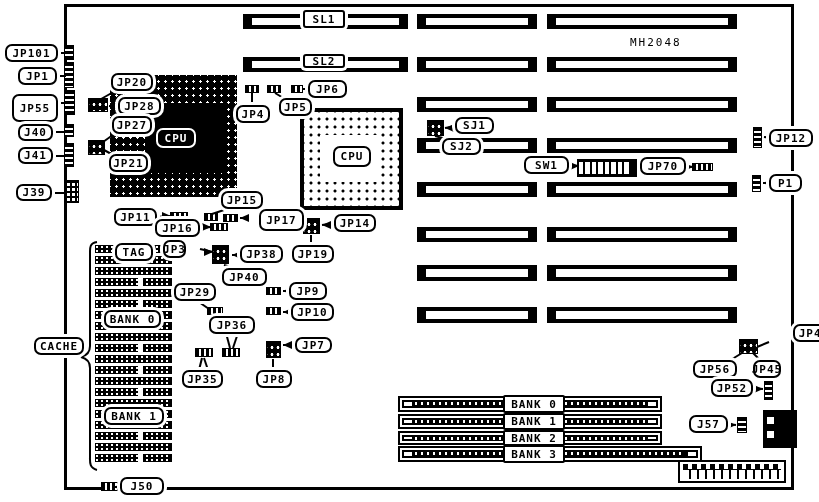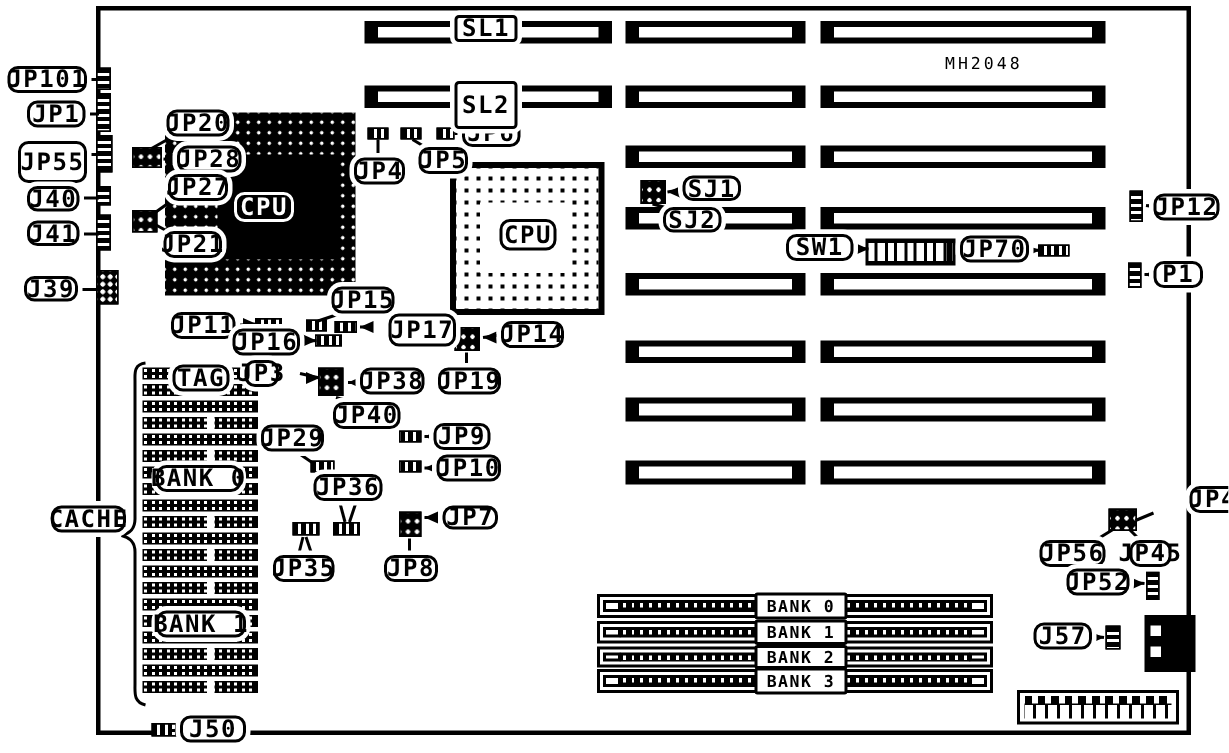--- a/index.html
+++ b/index.html
@@ -7,21 +7,21 @@
          font-family:"DejaVu Sans Mono",monospace;color:#000;}
   .abs{position:absolute;box-sizing:border-box;}
   
   .board{border:3px solid #000;background:#fff;z-index:1;}
   
   .slot{background:#000;z-index:4;}
   .slot::after{content:"";position:absolute;left:9px;right:9px;top:4px;bottom:4px;background:#fff;}
   
   .callout{background:#fff;border:2px solid #000;border-radius:7px;
            box-shadow:0 0 0 3px #fff;z-index:30;display:flex;align-items:center;justify-content:center;
-           font-size:16px;font-weight:bold;letter-spacing:1px;white-space:nowrap;line-height:1;text-align:center;}
+           font-size:11px;font-weight:bold;letter-spacing:1px;white-space:nowrap;line-height:1;text-align:center;}
   .rectlab{border-radius:3px;}
   .cpu-dark{background:#000;color:#fff;border:2px solid #fff;box-shadow:0 0 0 2px #000;z-index:12;}
   .plain{z-index:6;font-size:11px;letter-spacing:2px;font-weight:normal;padding-left:17px;}
   
   .pga1{background:#000;background-image:radial-gradient(circle,#fff 1.1px,rgba(0,0,0,0) 1.4px);
         background-size:7px 7px;background-position:3px 3px;z-index:8;}
   .pga1-core{background:#000;z-index:9;}
   .pga2{background:#fff;border:4px solid #000;
         background-image:radial-gradient(circle,#000 1.4px,rgba(0,0,0,0) 1.7px);
         background-size:8px 8px;background-position:3px 3px;z-index:8;}
@@ -159,21 +159,21 @@
     <i class="latch l"></i>
     <i class="latch r"></i>
     <div class="simmlabel">BANK 1</div>
   </div>
   <div class="abs simm" style="left:398px;top:431px;width:264px;height:14px;">
     <div class="simmbar"></div>
     <i class="latch l"></i>
     <i class="latch r"></i>
     <div class="simmlabel">BANK 2</div>
   </div>
-  <div class="abs simm" style="left:398px;top:446px;width:264px;height:16px;">
+  <div class="abs simm" style="left:398px;top:446px;width:304px;height:16px;">
     <div class="simmbar"></div>
     <i class="latch l"></i>
     <i class="latch r"></i>
     <div class="simmlabel">BANK 3</div>
   </div>
 
   <div class="abs pwr" style="left:678px;top:460px;width:108px;height:23px;"></div>
   <div class="abs kbd" style="left:763px;top:410px;width:34px;height:38px;"></div>
 
   <div class="abs vconn" style="left:64px;top:45px;width:10px;height:15px;"></div>
@@ -293,21 +293,21 @@
   <div class="abs callout" style="left:18px;top:147px;width:35px;height:17px;">J41</div>
   <div class="abs callout" style="left:16px;top:184px;width:36px;height:17px;">J39</div>
   <div class="abs callout" style="left:111px;top:73px;width:42px;height:18px;">JP20</div>
   <div class="abs callout" style="left:118px;top:97px;width:43px;height:18px;">JP28</div>
   <div class="abs callout" style="left:112px;top:116px;width:40px;height:18px;">JP27</div>
   <div class="abs callout" style="left:109px;top:154px;width:39px;height:18px;">JP21</div>
   <div class="abs callout" style="left:236px;top:105px;width:34px;height:18px;">JP4</div>
   <div class="abs callout" style="left:279px;top:98px;width:33px;height:18px;">JP5</div>
   <div class="abs callout" style="left:308px;top:80px;width:39px;height:18px;">JP6</div>
   <div class="abs callout rectlab" style="left:303px;top:10px;width:42px;height:18px;">SL1</div>
-  <div class="abs callout rectlab" style="left:303px;top:54px;width:42px;height:32px;">SL2</div>
+  <div class="abs callout rectlab" style="left:303px;top:54px;width:42px;height:14px;">SL2</div>
   <div class="abs callout" style="left:455px;top:117px;width:39px;height:17px;">SJ1</div>
   <div class="abs callout" style="left:442px;top:138px;width:39px;height:17px;">SJ2</div>
   <div class="abs callout" style="left:524px;top:156px;width:45px;height:18px;">SW1</div>
   <div class="abs callout" style="left:640px;top:157px;width:46px;height:18px;">JP70</div>
   <div class="abs callout" style="left:769px;top:129px;width:44px;height:18px;">JP12</div>
   <div class="abs callout" style="left:769px;top:174px;width:33px;height:18px;">P1</div>
   <div class="abs callout" style="left:221px;top:191px;width:42px;height:18px;">JP15</div>
   <div class="abs callout" style="left:114px;top:208px;width:43px;height:18px;">JP11</div>
   <div class="abs callout" style="left:155px;top:219px;width:45px;height:18px;">JP16</div>
   <div class="abs callout" style="left:259px;top:209px;width:45px;height:22px;">JP17</div>

